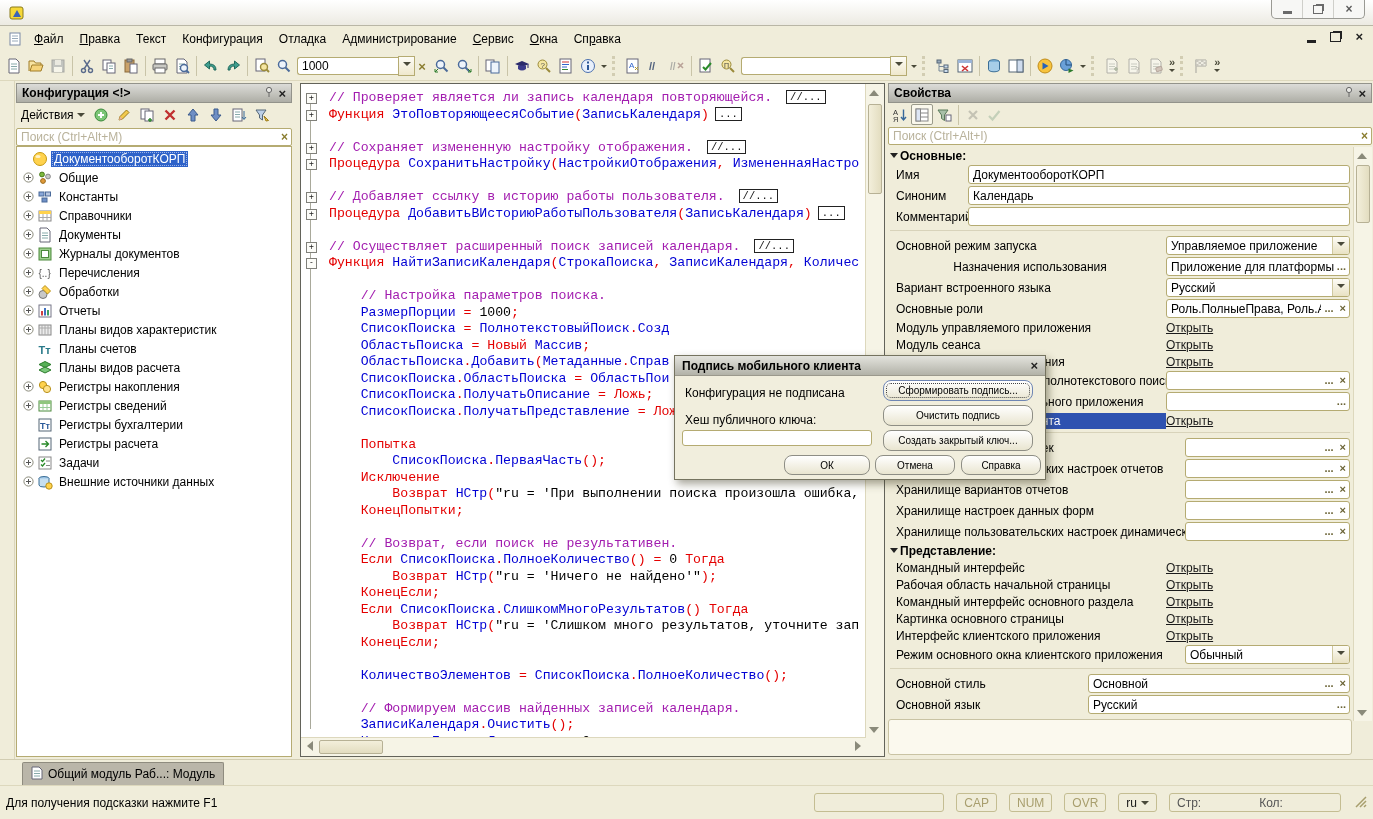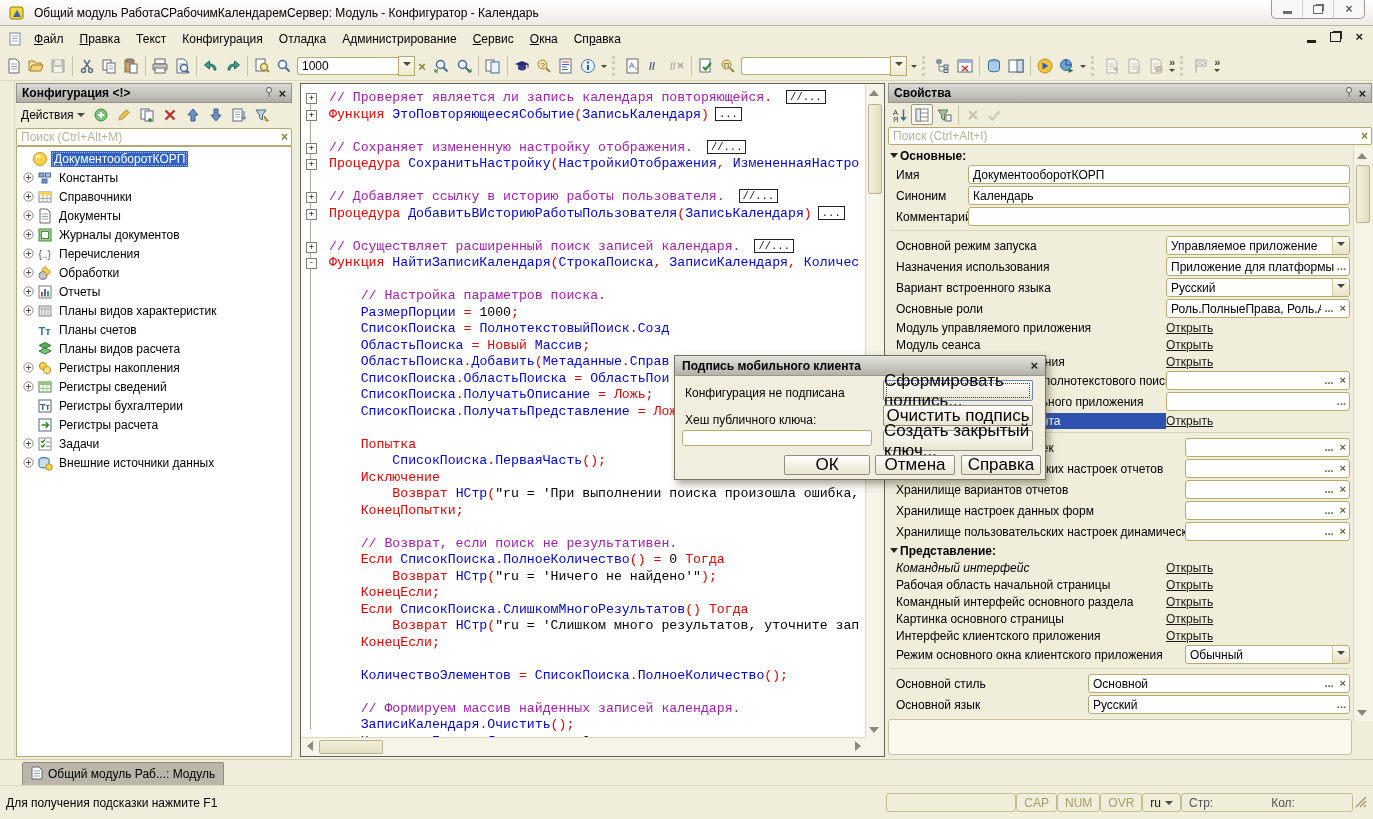--- a/index.html
+++ b/index.html
@@ -113,50 +113,49 @@
   .pdivider{border-top:1px solid #d8d3ba;margin:3px 2px 4px 2px}
   #props-desc{position:absolute;left:0;bottom:2px;right:20px;height:34px;background:#fbf9ee;
     border:1px solid #c9c3a3;border-radius:3px}
   #props-vscroll{position:absolute;right:0;top:64px;width:18px;height:574px;background:#f6f4e6;border-left:1px solid #ddd8bd}
   
   #dialog{position:absolute;left:674px;top:274px;width:370px;height:123px;background:#f1eedd;
     border:1px solid #75735f;box-shadow:3px 4px 8px rgba(60,55,30,.45);z-index:50}
   #dlg-title{height:19px;background:linear-gradient(#e3e3dd,#b2b2a8);display:flex;align-items:center;
     padding:0 7px;font-weight:bold;border-bottom:1px solid #9b998d;gap:4px}
   #dlg-title .ttl{flex:1}
-  .btn{position:absolute;border:1px solid #8e8e85;border-radius:2px;background:linear-gradient(#ffffff,#e9e5d0);
-    font-size:17px;display:flex;align-items:center;justify-content:center;box-sizing:border-box}
+  .btn{position:absolute;border:1px solid #8e8e85;border-radius:8px;background:linear-gradient(#ffffff,#e9e5d0);
+    font-size:10px;display:flex;align-items:center;justify-content:center;box-sizing:border-box}
   .btn.focused{outline:1px dotted #444;outline-offset:-4px;border-color:#6f86b4}
   .dlg-lbl{position:absolute;white-space:nowrap}
   #dlg-input{position:absolute;left:7px;top:74px;width:190px;height:16px;border:1px solid #b5ab72;
     border-radius:3px;background:#fff;box-sizing:border-box}
   
   #tabrow{position:absolute;left:0;top:759px;width:100%;height:26px;box-sizing:border-box;
     border-top:1px solid #d2cdb2;display:flex;align-items:flex-end;padding-left:22px}
   .tab{height:22px;background:#bab6a9;border:1px solid #8f8c7f;border-bottom:none;display:flex;
     align-items:center;padding:0 8px;gap:5px;border-radius:2px 2px 0 0}
   
   #statusbar{position:absolute;left:0;top:785px;width:100%;height:34px;box-sizing:border-box;
-    border-top:1px solid #ddd8bd;display:flex;align-items:center;padding:0 6px;gap:0}
+    border-top:1px solid #ddd8bd;display:flex;align-items:center;padding:0 6px;gap:12px}
   .sb-box{height:19px;border:1px solid #c4bd92;border-radius:3px;display:flex;align-items:center;
     padding:0 7px;color:#a89e6d;box-sizing:border-box}
   .sb-box.dark{color:#1a1a1a}
   .spacer{flex:1}
 </style>
 </head>
 <body>
 
 <div id="titlebar">
   <span class="tb-icon">
       <svg width="16" height="16" viewBox="0 0 16 16">
         <rect x="1" y="2" width="13" height="12" rx="2" fill="#f6d838" stroke="#8a7a1a"></rect>
         <path d="M4 12 L8 5 L12 12 Z" fill="#3b63b8"></path>
       </svg>
     </span>
-  <span>Общий модуль РаботаСРабочимКалендаремСервер: Модуль - Конфигуратор - Календарь</span>
   <div class="win-controls">
     <div class="win-btn">
         <span class="glyph-min"></span>
       </div>
     <div class="win-btn">
         <span class="glyph-rest"></span>
       </div>
     <div class="win-btn">
         <span>×</span>
       </div>
@@ -529,20 +528,36 @@
     <div id="tree">
         <div class="tree-row sel root">
           <span class="tree-exp"></span>
           <span class="tree-ico">
             <svg width="16" height="16" viewBox="0 0 16 16">
               <circle cx="8" cy="8" r="6.5" fill="#ffd24d" stroke="#c79a10"></circle>
               <ellipse cx="6" cy="5.5" rx="2.6" ry="1.6" fill="#fff3c8"></ellipse>
             </svg>
           </span>
           <span class="tree-lbl">ДокументооборотКОРП</span>
+        </div>
+        <div class="tree-row">
+          <span class="tree-exp">
+            <svg width="11" height="11" viewBox="0 0 11 11">
+              <circle cx="5.5" cy="5.5" r="4.6" fill="#fff" stroke="#8a8a7a"></circle>
+              <path d="M3 5.5 H8 M5.5 3 V8" stroke="#555"></path>
+            </svg>
+          </span>
+          <span class="tree-ico">
+            <svg width="16" height="16" viewBox="0 0 16 16">
+              <circle cx="5" cy="4.5" r="2.4" fill="#7cb93e" stroke="#4a7a1a"></circle>
+              <circle cx="11" cy="6.5" r="2.4" fill="#c8c8c8" stroke="#888"></circle>
+              <circle cx="6" cy="11" r="2.4" fill="#e09a3a" stroke="#9a6a1a"></circle>
+            </svg>
+          </span>
+          <span class="tree-lbl">Общие</span>
         </div>
         <div class="tree-row">
           <span class="tree-exp">
             <svg width="11" height="11" viewBox="0 0 11 11">
               <circle cx="5.5" cy="5.5" r="4.6" fill="#fff" stroke="#8a8a7a"></circle>
               <path d="M3 5.5 H8 M5.5 3 V8" stroke="#555"></path>
             </svg>
           </span>
           <span class="tree-ico">
             <svg width="16" height="16" viewBox="0 0 16 16">
@@ -872,21 +887,21 @@
         <div class="prow rinput">
           <span class="plabel" style="width: 268px;">Основной режим запуска</span>
           <span class="pctl">
             <span class="pval">Управляемое приложение</span>
             <span class="pdd">
               <span class="caret-down" style="margin: 0px;"></span>
             </span>
           </span>
         </div>
         <div class="prow rinput">
-          <span class="plabel" style="width: 268px;">Назначения использования</span>
+          <span class="plabel" style="width: 268px; text-align: center;">Назначения использования</span>
           <span class="pctl">
             <span class="pval">Приложение для платформы</span>
             <span class="pbtn">...</span>
           </span>
         </div>
         <div class="prow rinput">
           <span class="plabel" style="width: 268px;">Вариант встроенного языка</span>
           <span class="pctl">
             <span class="pval">Русский</span>
             <span class="pdd">
@@ -972,21 +987,21 @@
             <span class="pval"></span>
             <span class="pbtn">...</span>
             <span class="pbtn">×</span>
           </span>
         </div>
         <div class="psection">
           <span class="sec-tri"></span>
           <span>Представление:</span>
         </div>
         <div class="prow rlink">
-          <span class="plabel" style="width: 268px; font-style: italic;">Командный интерфейс</span>
+          <span class="plabel" style="width: 268px;">Командный интерфейс</span>
           <span class="plink">Открыть</span>
         </div>
         <div class="prow rlink">
           <span class="plabel" style="width: 268px;">Рабочая область начальной страницы</span>
           <span class="plink">Открыть</span>
         </div>
         <div class="prow rlink">
           <span class="plabel" style="width: 268px;">Командный интерфейс основного раздела</span>
           <span class="plink">Открыть</span>
         </div>

